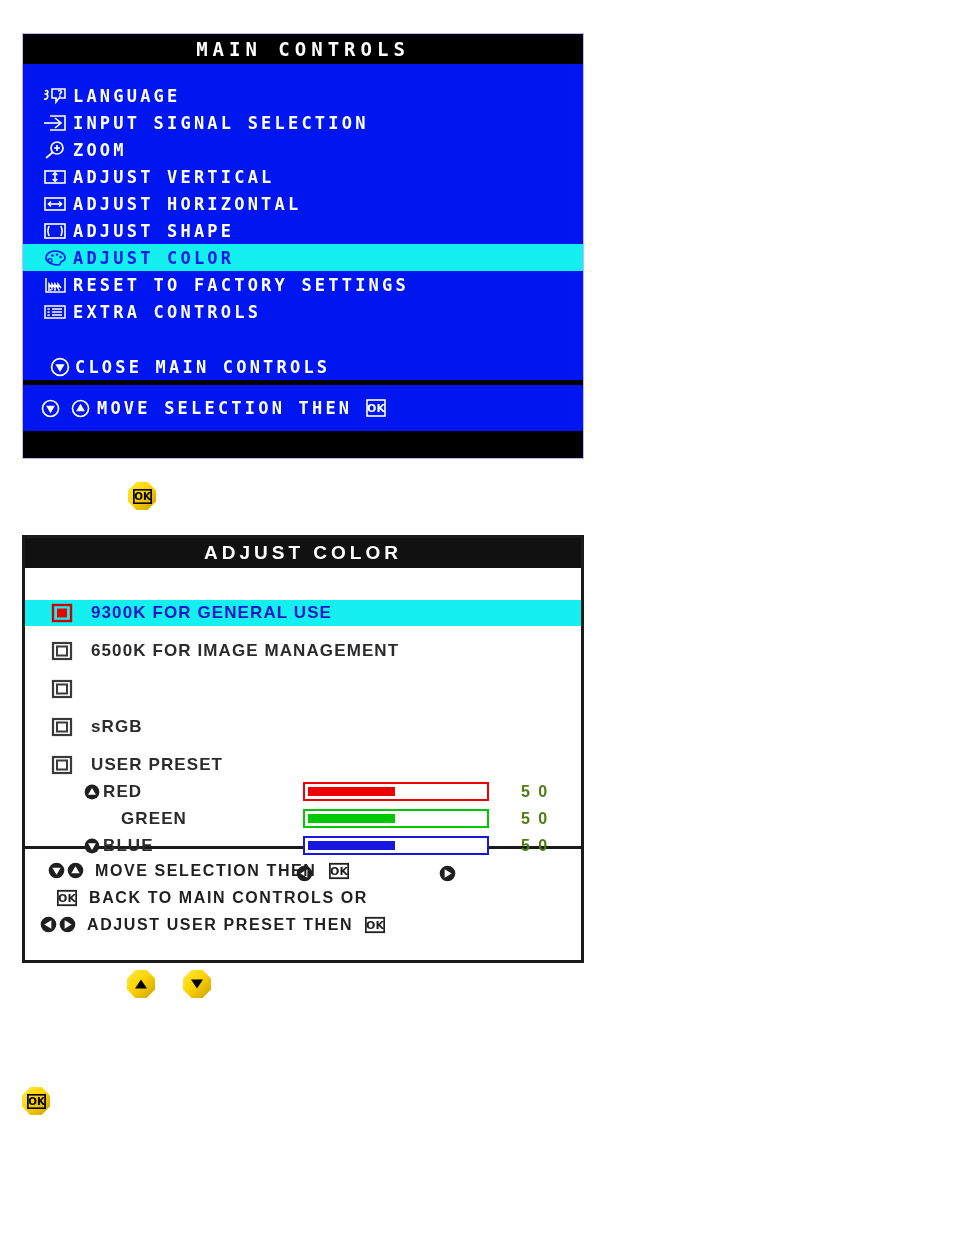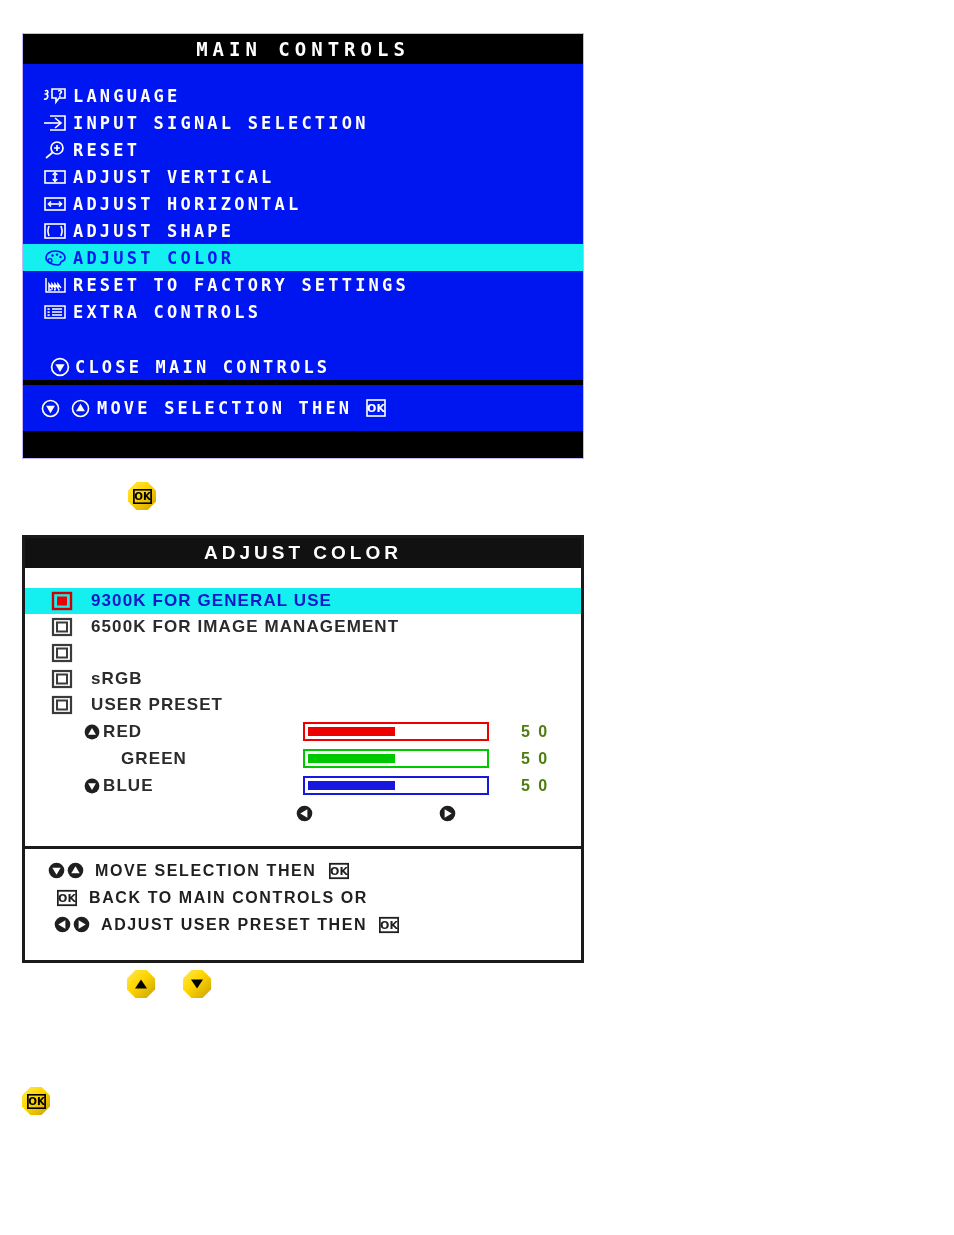--- a/index.html
+++ b/index.html
@@ -48,21 +48,21 @@
   }
   #osd-color-title{
     height:30px;line-height:30px;text-align:center;color:#ffffff;
     background:#111111;font-size:19px;font-weight:bold;letter-spacing:4px;
   }
   #osd-color-body{
     background:#ffffff;padding-top:20px;height:281px;box-sizing:border-box;
     border-bottom:3px solid #1a1a1a;
   }
   .c-row{
-    display:flex;align-items:center;height:26px;padding-left:26px;color:#2b2b2b;
+    display:flex;align-items:center;height:26px;padding-left:26px;color:#2b2b2b;margin-top:12px;
   }
   .c-row.selected{background:#14f0f0;color:#1717c8;}
   .c-ico{width:40px;min-width:40px;display:flex;align-items:center;}
   .c-lbl{font-size:17px;font-weight:bold;letter-spacing:1.1px;white-space:nowrap;}
   
   .s-row{display:flex;align-items:center;height:27px;padding-left:58px;color:#2b2b2b;}
   .s-arw{width:20px;min-width:20px;display:flex;align-items:center;}
   .s-name{font-size:17px;font-weight:bold;letter-spacing:1.1px;width:200px;}
   .s-bar{width:186px;height:19px;background:#ffffff;box-sizing:border-box;position:relative;}
   .s-bar i{position:absolute;left:3px;top:3px;bottom:3px;display:block;}
@@ -126,21 +126,21 @@
     <div class="m-row">
       <span class="m-ico">
         <svg width="26" height="20" viewBox="0 0 26 20">
             <g fill="none" stroke="#fff" stroke-width="1.7">
           <circle cx="15" cy="8" r="6"></circle>
               <path d="M10.5 12.5 L4 18"></path>
               <path d="M15 5 v6 M12 8 h6"></path>
             </g>
           </svg>
       </span>
-      <span class="m-lbl">RESET</span>
+      <span class="m-lbl">ZOOM</span>
     </div>
 
     <div class="m-row">
       <span class="m-ico">
         <svg width="26" height="20" viewBox="0 0 26 20">
             <g fill="none" stroke="#fff" stroke-width="1.6">
           <rect x="3" y="4" width="20" height="12"></rect>
               <path d="M13 6 v8"></path>
               <path d="M10.7 8 L13 5.7 L15.3 8"></path>
               <path d="M10.7 12 L13 14.3 L15.3 12"></path>
@@ -405,21 +405,21 @@
     <div class="f-row" style="padding-left:32px;">
       <span class="f-ico" style="margin-right:12px;">
         <svg width="20" height="18" viewBox="0 0 20 16">
             <rect x="0.8" y="0.8" width="18.4" height="14.4" fill="none" stroke="#1f1f1f" stroke-width="1.8"></rect>
         <text x="10" y="12" font-size="11" fill="#1f1f1f" text-anchor="middle" font-family="DejaVu Sans, sans-serif" font-weight="bold">OK</text>
           </svg>
       </span>
       <span class="f-lbl">BACK TO MAIN CONTROLS OR</span>
     </div>
 
-    <div class="f-row" style="padding-left:28px;">
+    <div class="f-row" style="padding-left:14px;">
       <span class="f-ico">
         <svg width="19" height="19" viewBox="0 0 20 20">
             <circle cx="10" cy="10" r="8.2" fill="#1f1f1f"></circle>
             <path d="M13 5.6 v8.8 L5.6 10 Z" fill="#ffffff"></path>
           </svg>
       </span>
       <span class="f-ico" style="margin-right:10px;">
         <svg width="19" height="19" viewBox="0 0 20 20">
             <circle cx="10" cy="10" r="8.2" fill="#1f1f1f"></circle>
             <path d="M7 5.6 v8.8 L14.4 10 Z" fill="#ffffff"></path>

